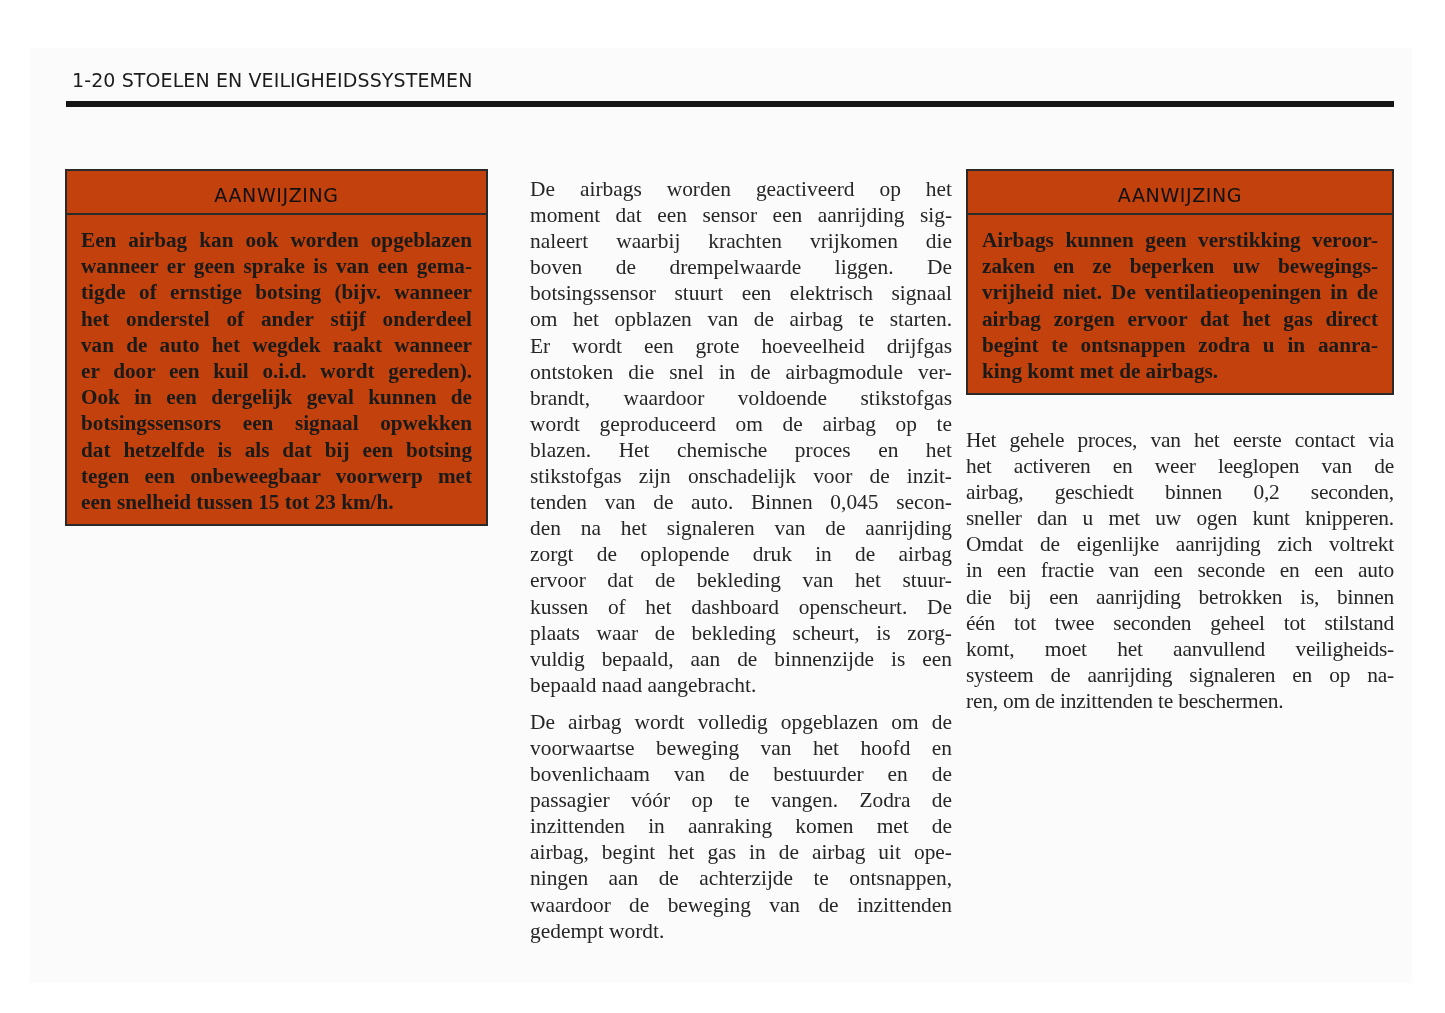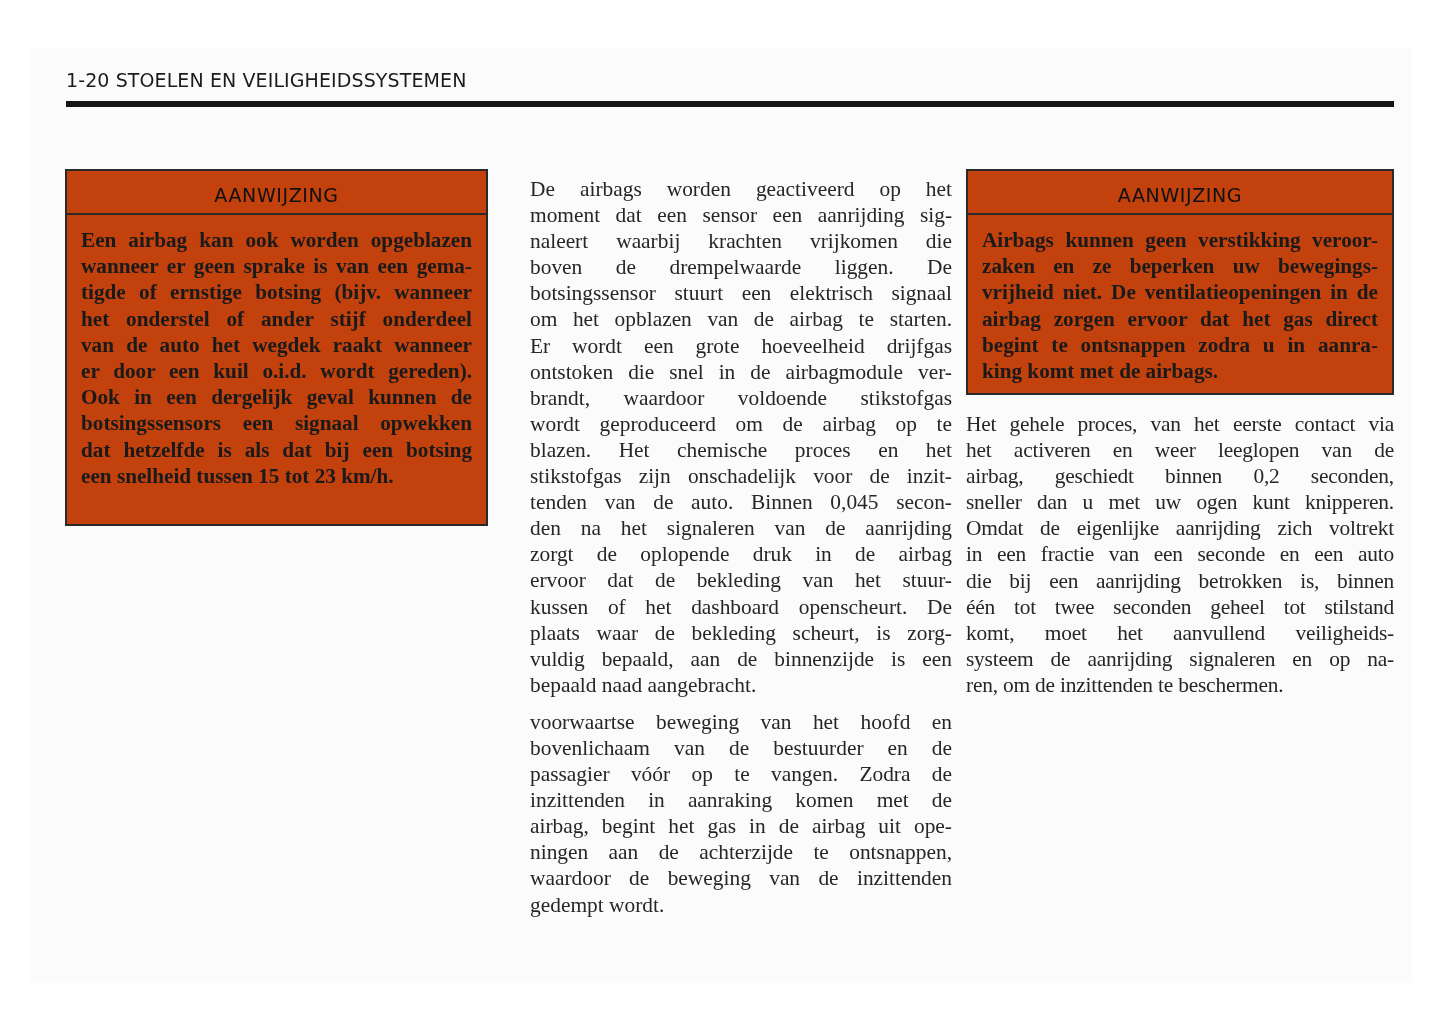--- a/index.html
+++ b/index.html
@@ -16,21 +16,21 @@
     .page {
       position: absolute;
       left: 30px;
       top: 48px;
       width: 1382px;
       height: 935px;
       background: #fbfbfb;
     }
     .running-head {
       position: absolute;
-      left: 66px;
+      left: 72px;
       top: 66px;
       font-family: "DejaVu Sans", sans-serif;
       font-size: 19px;
       color: #1c1c1c;
       letter-spacing: 0.1px;
       white-space: nowrap;
       line-height: 28px;
     }
     .head-rule {
       position: absolute;
@@ -79,21 +79,21 @@
     }
     .col-left .note-box { height: 357px; }
     .col-right .note-box { height: 226px; }
 
     .para {
       margin: 0 0 11px 0;
       text-align: justify;
       text-align-last: left;
     }
     .col-right .para {
-      margin-top: 16px;
+      margin-top: 32px;
       letter-spacing: -0.2px;
     }
     .line { display: block; text-align: justify; text-align-last: justify; }
     .line.last { text-align-last: left; }
   </style>
 </head>
 <body>
 
 <div class="page"></div>
 
@@ -106,20 +106,21 @@
     <div class="note-body">
       <span class="line">Een airbag kan ook worden opgeblazen</span>
       <span class="line">wanneer er geen sprake is van een gema-</span>
       <span class="line">tigde of ernstige botsing (bijv. wanneer</span>
       <span class="line">het onderstel of ander stijf onderdeel</span>
       <span class="line">van de auto het wegdek raakt wanneer</span>
       <span class="line">er door een kuil o.i.d. wordt gereden).</span>
       <span class="line">Ook in een dergelijk geval kunnen de</span>
       <span class="line">botsingssensors een signaal opwekken</span>
       <span class="line">dat hetzelfde is als dat bij een botsing</span>
+      <span class="line">tegen een onbeweegbaar voorwerp met</span>
       <span class="line last">een snelheid tussen 15 tot 23 km/h.</span>
     </div>
   </div>
 </div>
 
 <div class="column col-mid">
   <div class="para">
     <span class="line">De airbags worden geactiveerd op het</span>
     <span class="line">moment dat een sensor een aanrijding sig-</span>
     <span class="line">naleert waarbij krachten vrijkomen die</span>
@@ -135,20 +136,21 @@
     <span class="line">tenden van de auto. Binnen 0,045 secon-</span>
     <span class="line">den na het signaleren van de aanrijding</span>
     <span class="line">zorgt de oplopende druk in de airbag</span>
     <span class="line">ervoor dat de bekleding van het stuur-</span>
     <span class="line">kussen of het dashboard openscheurt. De</span>
     <span class="line">plaats waar de bekleding scheurt, is zorg-</span>
     <span class="line">vuldig bepaald, aan de binnenzijde is een</span>
     <span class="line last">bepaald naad aangebracht.</span>
   </div>
   <div class="para">
+    <span class="line">De airbag wordt volledig opgeblazen om de</span>
     <span class="line">voorwaartse beweging van het hoofd en</span>
     <span class="line">bovenlichaam van de bestuurder en de</span>
     <span class="line">passagier vóór op te vangen. Zodra de</span>
     <span class="line">inzittenden in aanraking komen met de</span>
     <span class="line">airbag, begint het gas in de airbag uit ope-</span>
     <span class="line">ningen aan de achterzijde te ontsnappen,</span>
     <span class="line">waardoor de beweging van de inzittenden</span>
     <span class="line last">gedempt wordt.</span>
   </div>
 </div>

